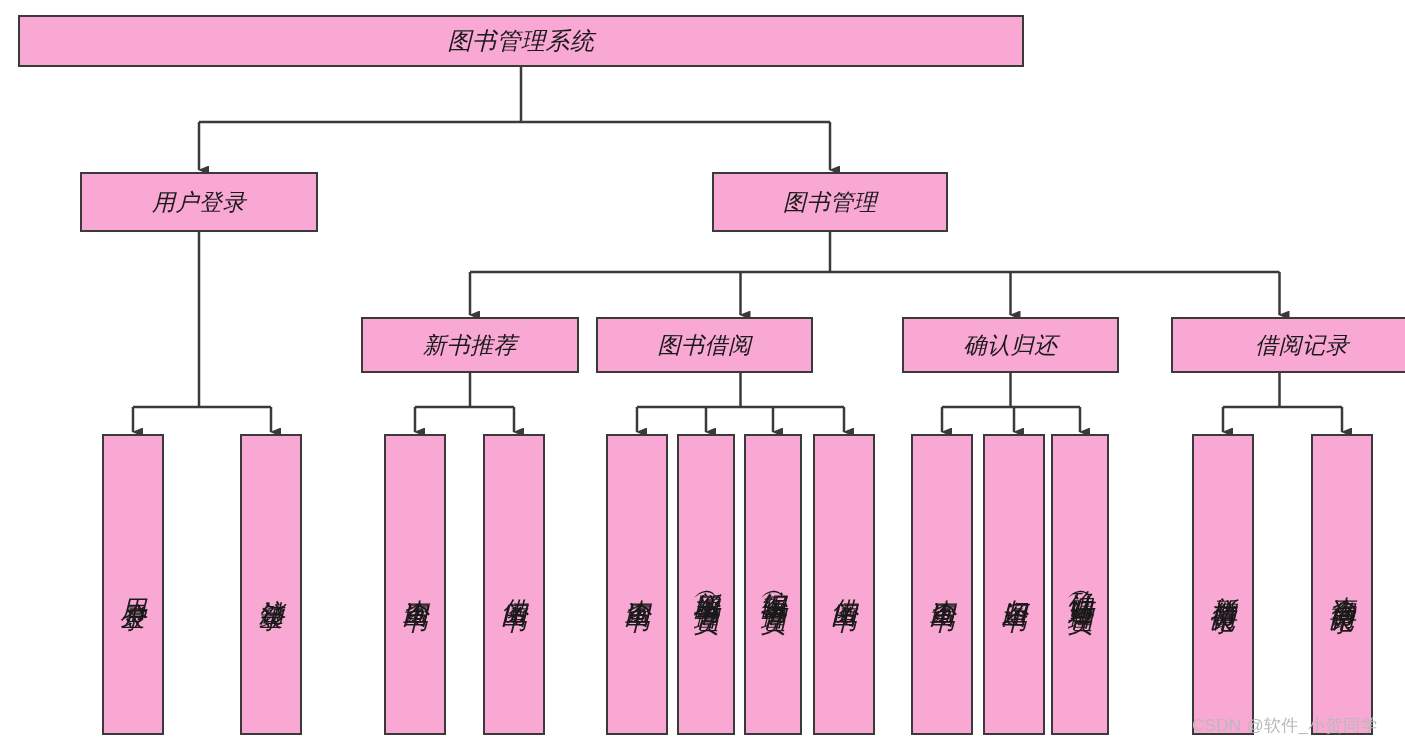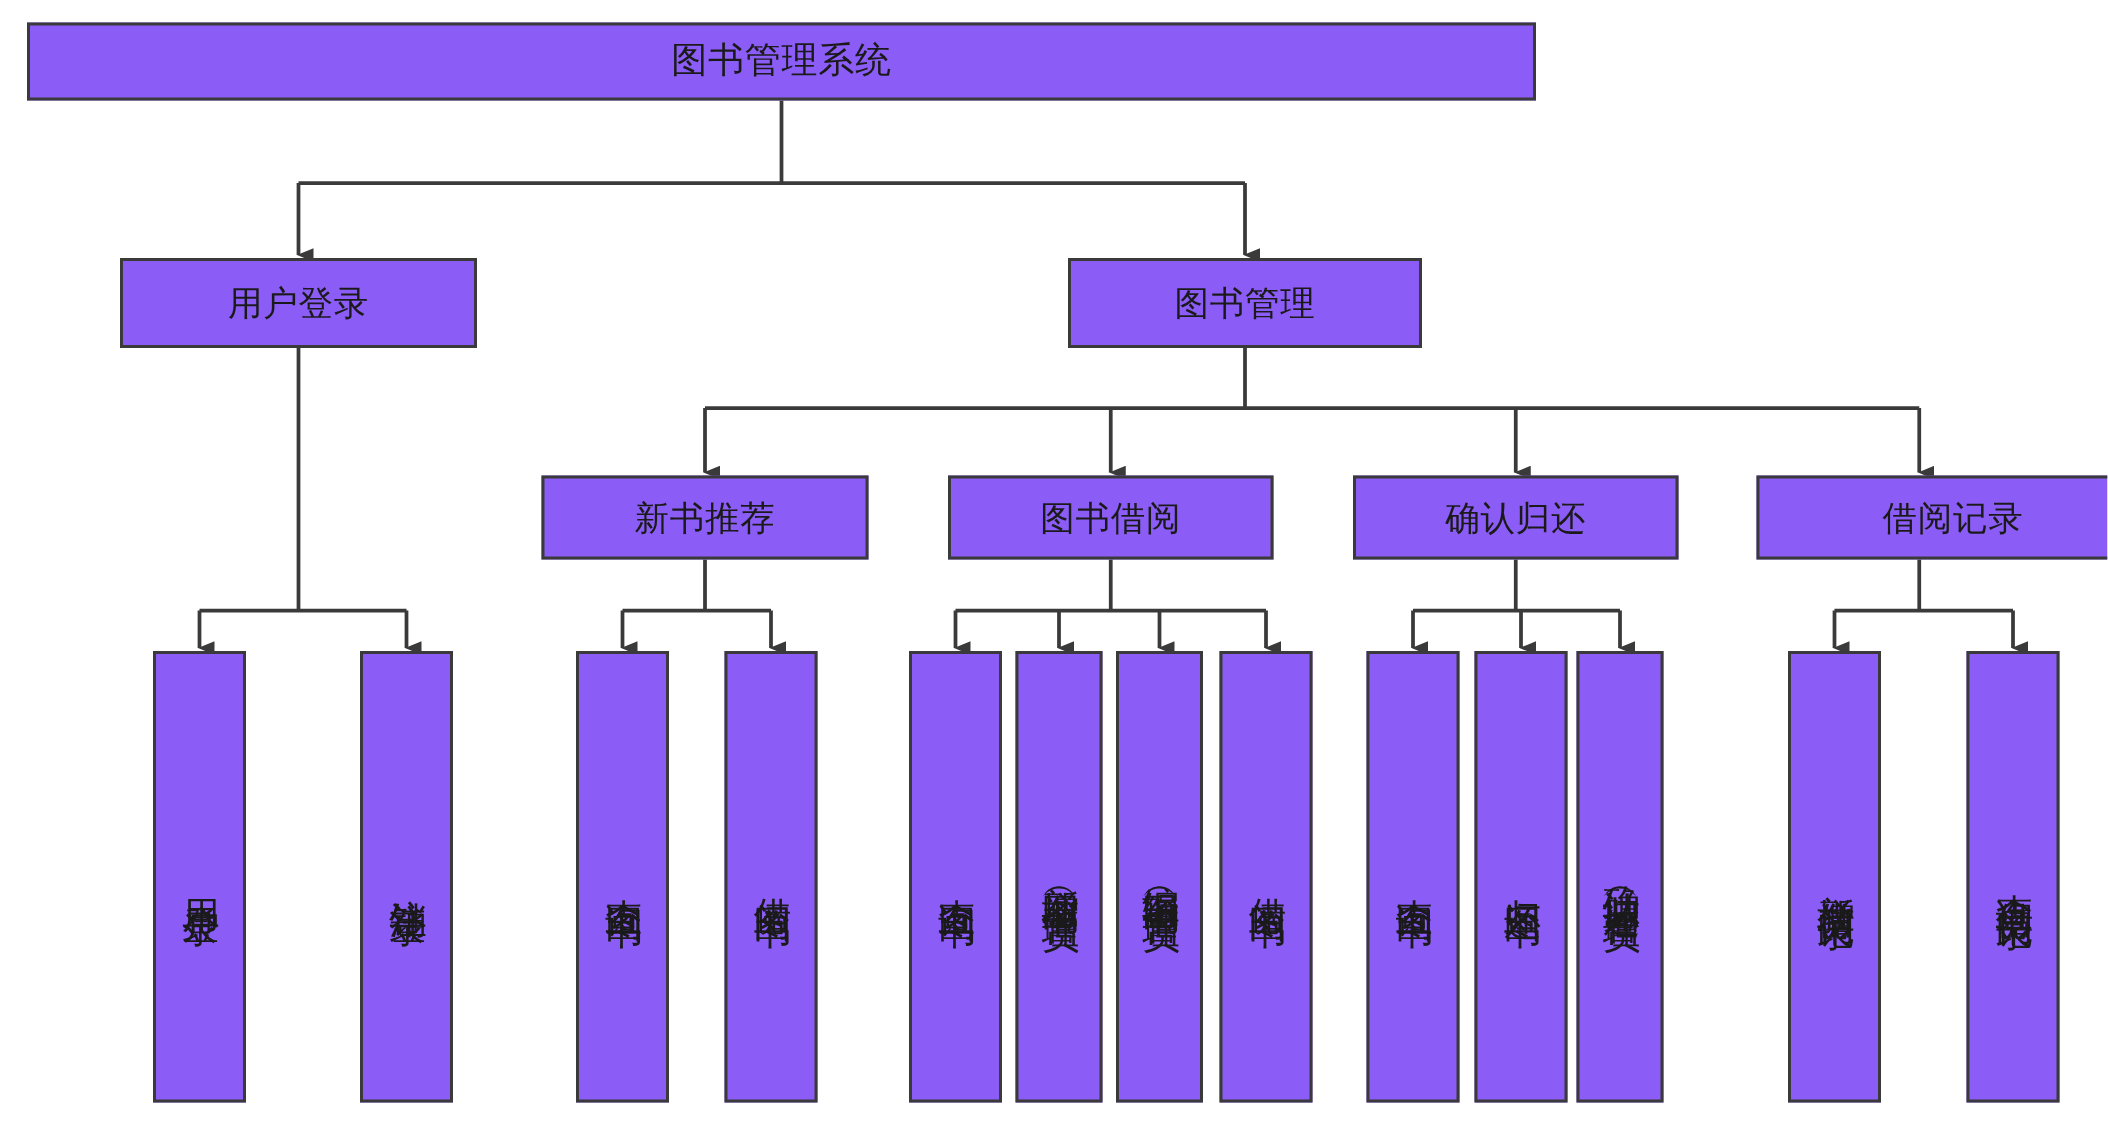--- a/index.html
+++ b/index.html
@@ -23,25 +23,26 @@
     left: 0;
     top: 0;
     width: 1405px;
     height: 747px;
     pointer-events: none;
   }
   .node {
     position: absolute;
     box-sizing: border-box;
     border: 2.5px solid #3a3a3a;
-    background: #8b5cf6;
+    background: #f9a8d4;
     display: flex;
     align-items: center;
     justify-content: center;
     color: #1a1a1a;
+    font-style: italic;
   }
   .node-label {
     display: block;
     text-align: center;
     line-height: 1.08;
     color: #1a1a1a;
   }
   
   .node.horizontal .node-label {
     font-size: 23px;
@@ -132,21 +133,21 @@
   <div class="node horizontal" style="left: 80px; top: 172px; width: 238px; height: 60px;">
     <span class="node-label">用户登录</span>
   </div>
   <div class="node horizontal" style="left: 712px; top: 172px; width: 236px; height: 60px;">
     <span class="node-label">图书管理</span>
   </div>
 
   <div class="node horizontal" style="left: 361px; top: 317px; width: 218px; height: 56px;">
     <span class="node-label">新书推荐</span>
   </div>
-  <div class="node horizontal" style="left: 632px; top: 317px; width: 217px; height: 56px;">
+  <div class="node horizontal" style="left: 596px; top: 317px; width: 217px; height: 56px;">
     <span class="node-label">图书借阅</span>
   </div>
   <div class="node horizontal" style="left: 902px; top: 317px; width: 217px; height: 56px;">
     <span class="node-label">确认归还</span>
   </div>
   <div class="node horizontal" style="left: 1171px; top: 317px; width: 262px; height: 56px;">
     <span class="node-label">借阅记录</span>
   </div>
 
   <div class="node vertical" style="left: 102px; top: 434px; width: 62px; height: 301px;">
@@ -182,13 +183,14 @@
   <div class="node vertical" style="left: 1051px; top: 434px; width: 58px; height: 301px;">
     <span class="node-label">确认归还（管理员）</span>
   </div>
   <div class="node vertical" style="left: 1192px; top: 434px; width: 62px; height: 301px;">
     <span class="node-label">新增借阅记录</span>
   </div>
   <div class="node vertical" style="left: 1311px; top: 434px; width: 62px; height: 301px;">
     <span class="node-label">查询借阅记录</span>
   </div>
 
+  <div id="watermark">CSDN @软件_小贺同学</div>
 </div>
 
 </body></html>

